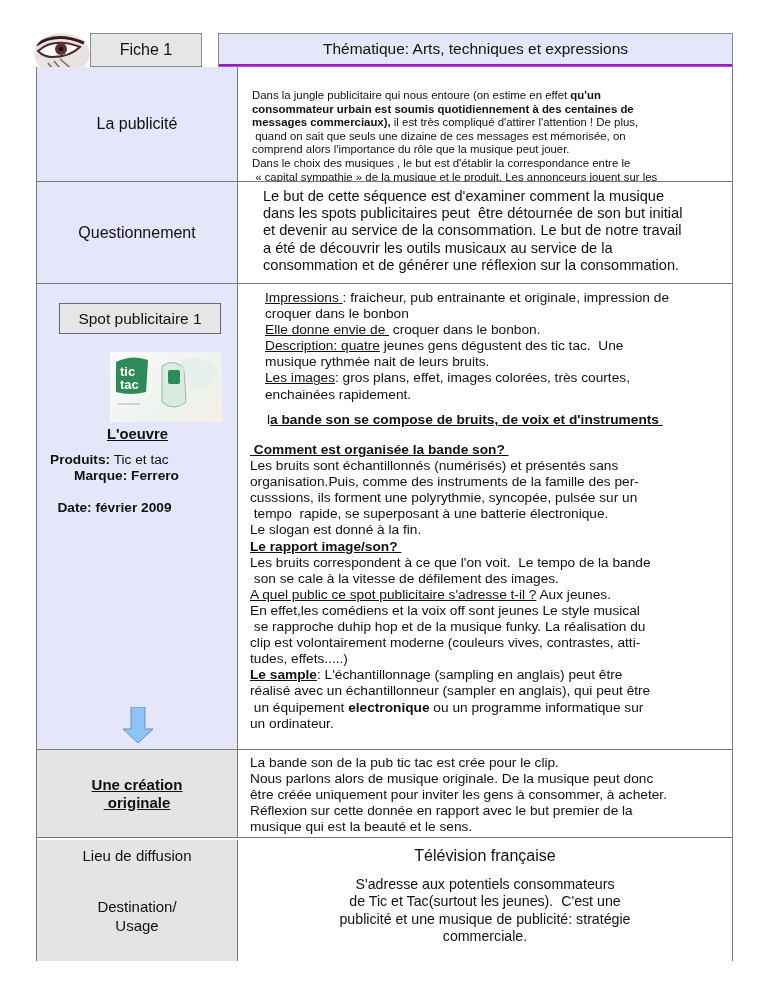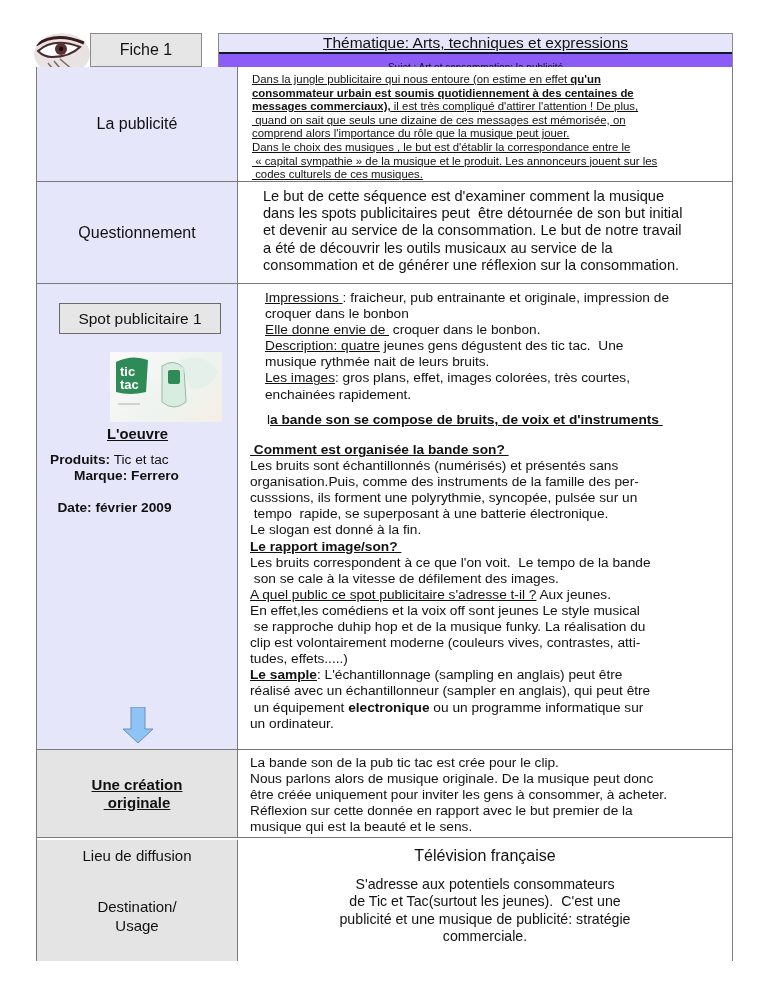--- a/index.html
+++ b/index.html
@@ -6,22 +6,22 @@
   html, body { width: 768px; height: 994px; background: #ffffff; overflow: hidden; }
   body { position: relative; font-family: "Liberation Sans", sans-serif; color: #111; }
 
   .abs { position: absolute; }
 
   
   .eye-logo { left: 34px; top: 33px; width: 56px; height: 42px; border-radius: 50%; overflow: hidden; background: #fff; }
   .fiche-box { left: 90px; top: 33px; width: 112px; height: 34px; background: #e6e6e6; border: 1px solid #8a8a8a;
                display: flex; align-items: center; justify-content: center; font-size: 16px; }
   .header-right { left: 218px; top: 33px; width: 515px; height: 34px; border: 1px solid #8a8a8a; }
-  .theme-row { height: 20px; background: #e6e6fa; border-bottom: 2px solid #0f172a;
-               display: flex; align-items: center; justify-content: center; font-size: 15.5px; line-height: 16px; text-decoration: underline; }
+  .theme-row { height: 32px; background: #e6e6fa; border-bottom: 2px solid #a21caf;
+               display: flex; align-items: center; justify-content: center; font-size: 15.5px; line-height: 16px; }
   .subject-row { height: 28px; background: #8b5cf6; display: flex; align-items: center; justify-content: center;
                  font-size: 10px; line-height: 16px; }
 
   
   .grid { left: 36px; top: 67px; width: 697px; height: 894px; border: 1px solid #7a7a7a; border-top: none; }
   .row { position: absolute; left: 0; width: 100%; border-bottom: 1px solid #7a7a7a; }
   .row:last-child { border-bottom: none; }
   .lcell { position: absolute; left: 0; top: 0; bottom: 0; width: 201px; border-right: 1px solid #7a7a7a; }
   .rcell { position: absolute; left: 201px; top: 0; bottom: 0; right: 0; background: #fff; }
   .lav { background: #e6e6fa; }
@@ -65,21 +65,21 @@
     <span>Sujet : Art et consommation: la publicité</span>
   </div>
 </div>
 
 <div class="abs grid">
 
   <div class="row" style="top:0;height:115px;">
     <div class="lcell lav center">
       <span class="lab">La publicité</span>
     </div>
-    <div class="rcell txt-sm" style="padding:6px 0 0 14px;text-decoration:underline;">
+    <div class="rcell txt-sm" style="padding:22px 0 0 14px;">
       <span class="line"><span>Dans la jungle publicitaire qui nous entoure (on estime en effet </span><b>qu'un</b></span>
       <span class="line b">consommateur urbain est soumis quotidiennement à des centaines de</span>
       <span class="line"><b>messages commerciaux),</b><span> il est très compliqué d'attirer l'attention ! De plus,</span></span>
       <span class="line"> quand on sait que seuls une dizaine de ces messages est mémorisée, on</span>
       <span class="line">comprend alors l'importance du rôle que la musique peut jouer.</span>
       <span class="line">Dans le choix des musiques , le but est d'établir la correspondance entre le</span>
       <span class="line"> « capital sympathie » de la musique et le produit. Les annonceurs jouent sur les</span>
       <span class="line"> codes culturels de ces musiques.</span>
     </div>
   </div>

